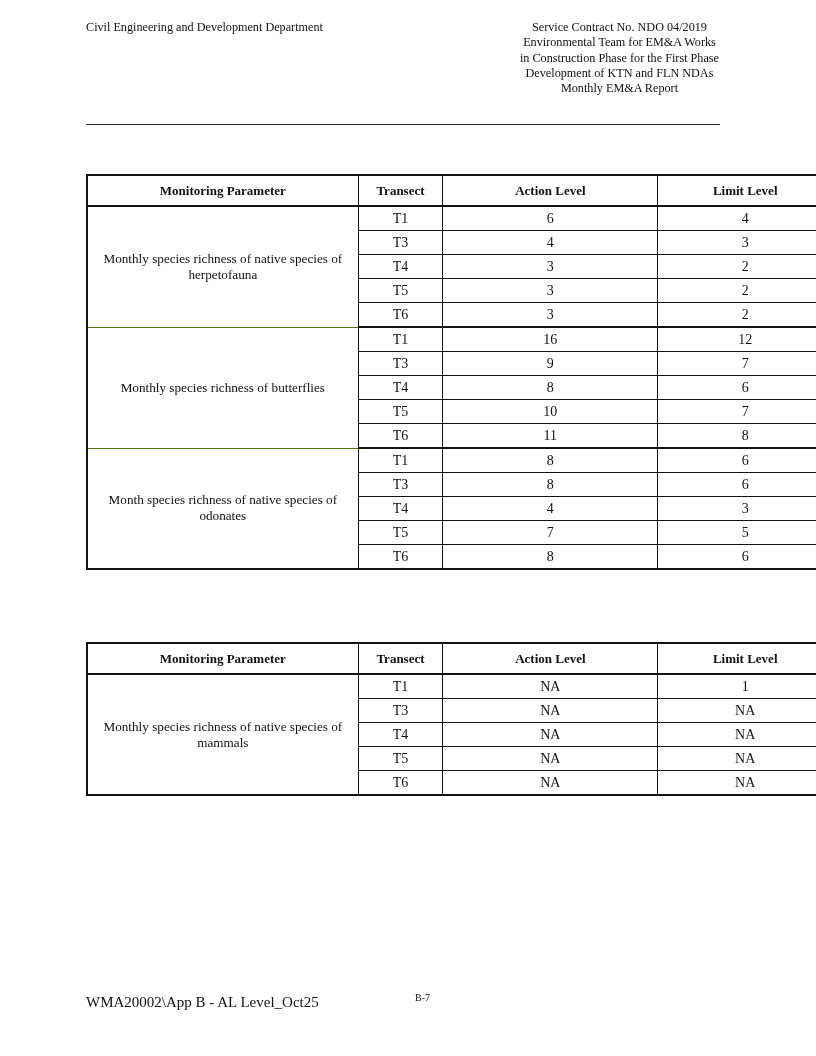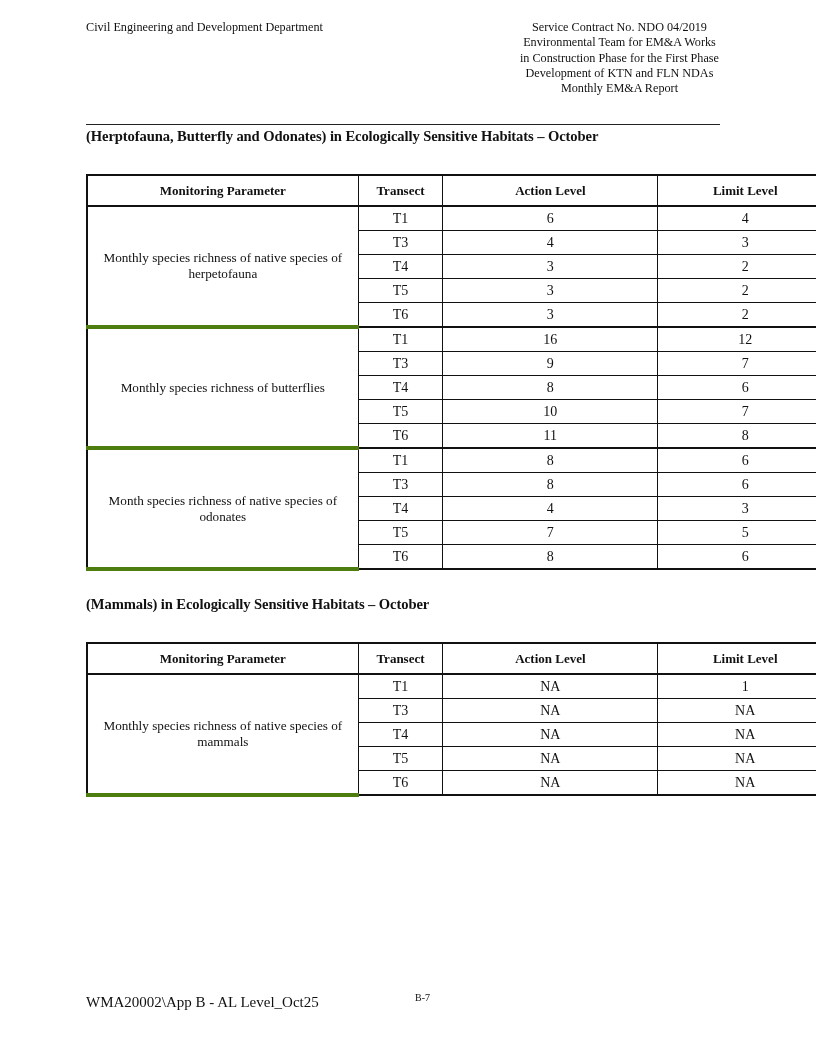--- a/index.html
+++ b/index.html
@@ -7,41 +7,40 @@
          font-family: "Liberation Serif", "DejaVu Serif", serif; color: #111; }
   .hdr-left { position: absolute; left: 86px; top: 20px; font-size: 12.2px; }
   .hdr-right { position: absolute; right: 97px; top: 20px; font-size: 12.2px; text-align: center; line-height: 15.3px; }
   .hdr-rule { position: absolute; left: 86px; width: 634px; top: 124px; border-top: 1px solid #222; }
   .tbl-caption { position: absolute; left: 86px; width: 660px; font-weight: bold; font-size: 14.6px; line-height: 18px; letter-spacing: -0.1px; }
   table.levels { position: absolute; left: 86px; width: 748px; border-collapse: collapse; font-size: 14px; }
   table.levels th, table.levels td { border: 1px solid #111; text-align: center; padding: 0; }
   table.levels { border: 2px solid #111; }
   table.levels th { font-weight: bold; font-size: 13px; height: 29px; border-bottom: 2px solid #111; }
   table.levels td { height: 23px; }
-  table.levels td.param { font-size: 13.2px; line-height: 16px; padding: 0 2px; border-bottom: 4px solid #4d7c0f; }
+  table.levels td.param { font-size: 13.2px; line-height: 16px; padding: 0 2px; border-bottom: 1px solid #4d7c0f; }
   table.levels tr.grp-end td { border-bottom: 2px solid #111; }
   col.c1 { width: 237px; } col.c2 { width: 74px; } col.c3 { width: 188px; } col.c4 { width: 153px; }
   .footer-left { position: absolute; left: 86px; top: 994px; font-size: 15px; }
   .footer-page { position: absolute; left: 415px; top: 992px; font-size: 10px; }
 </style>
 </head>
 <body>
 
 <div class="hdr-left">Civil Engineering and Development Department</div>
 <div class="hdr-right">
   <div>Service Contract No. NDO 04/2019</div>
   <div>Environmental Team for EM&amp;A Works</div>
   <div>in Construction Phase for the First Phase</div>
   <div>Development of KTN and FLN NDAs</div>
   <div>Monthly EM&amp;A Report</div>
 </div>
 <div class="hdr-rule"></div>
 
 <div class="tbl-caption" style="top:127px;">
-  <div>(Herptofauna, Butterfly and Odonates) in Ecologically Sensitive Habitats – October</div>
 </div>
 
 <table class="levels" style="top:174px;">
   <colgroup>
       <col class="c1">
       <col class="c2">
       <col class="c3">
       <col class="c4">
     </colgroup>
   <thead>
@@ -128,21 +127,20 @@
       </tr>
       <tr class="grp-end">
         <td>T6</td>
         <td>8</td>
         <td>6</td>
       </tr>
     </tbody>
 </table>
 
 <div class="tbl-caption" style="top:595px;">
-  <div>(Mammals) in Ecologically Sensitive Habitats – October</div>
 </div>
 
 <table class="levels" style="top:642px;">
   <colgroup>
       <col class="c1">
       <col class="c2">
       <col class="c3">
       <col class="c4">
     </colgroup>
   <thead>

